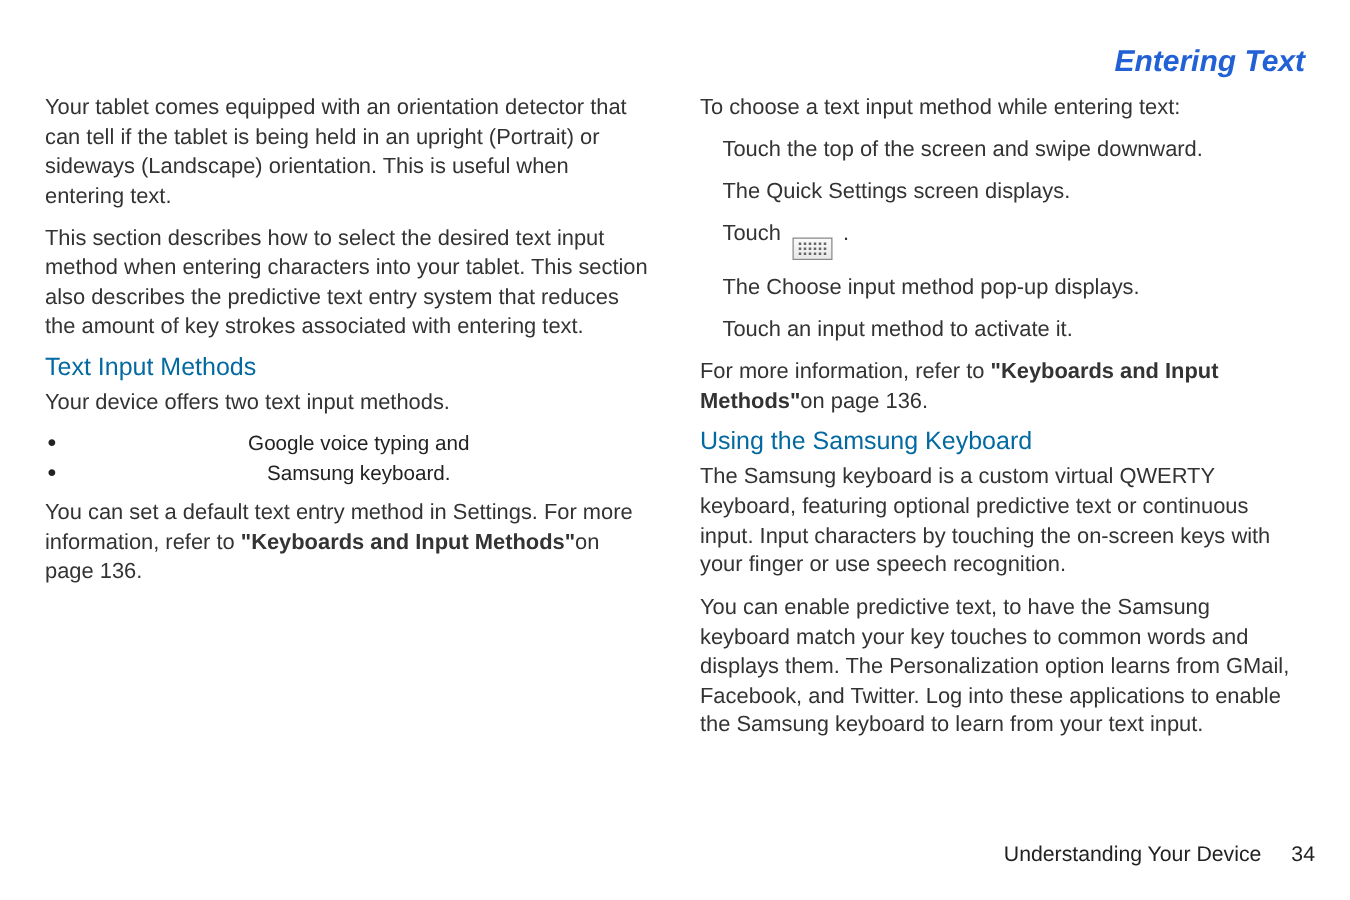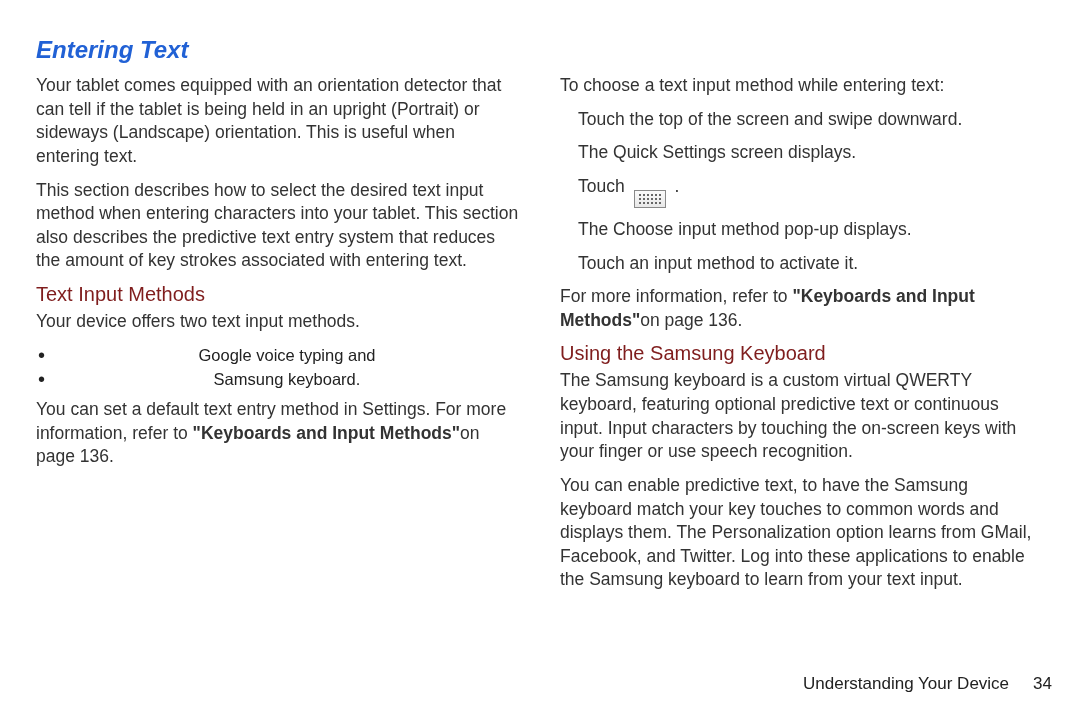--- a/index.html
+++ b/index.html
@@ -18,37 +18,38 @@
     height: 720px;
     padding: 36px 36px 0 36px;
     position: relative;
   }
   .title {
     font-style: italic;
     font-weight: bold;
     color: #2161d5;
     font-size: 24px;
     margin: 0 0 10px 0;
+    text-align: right;
   }
   .cols {
     display: flex;
     gap: 40px;
   }
   .col {
     flex: 1 1 0;
     min-width: 0;
   }
   p {
     margin: 0 0 10px 0;
     font-size: 17.5px;
     line-height: 1.35;
     color: #333;
   }
   .subhead {
-    color: #7f1d1d;
+    color: #0369a1;
     font-size: 20px;
     margin: 10px 0 4px 0;
     font-weight: normal;
   }
   ul.bullets {
     list-style: none;
     padding: 0;
     margin: 4px 0 8px 0;
     text-align: center;
   }

